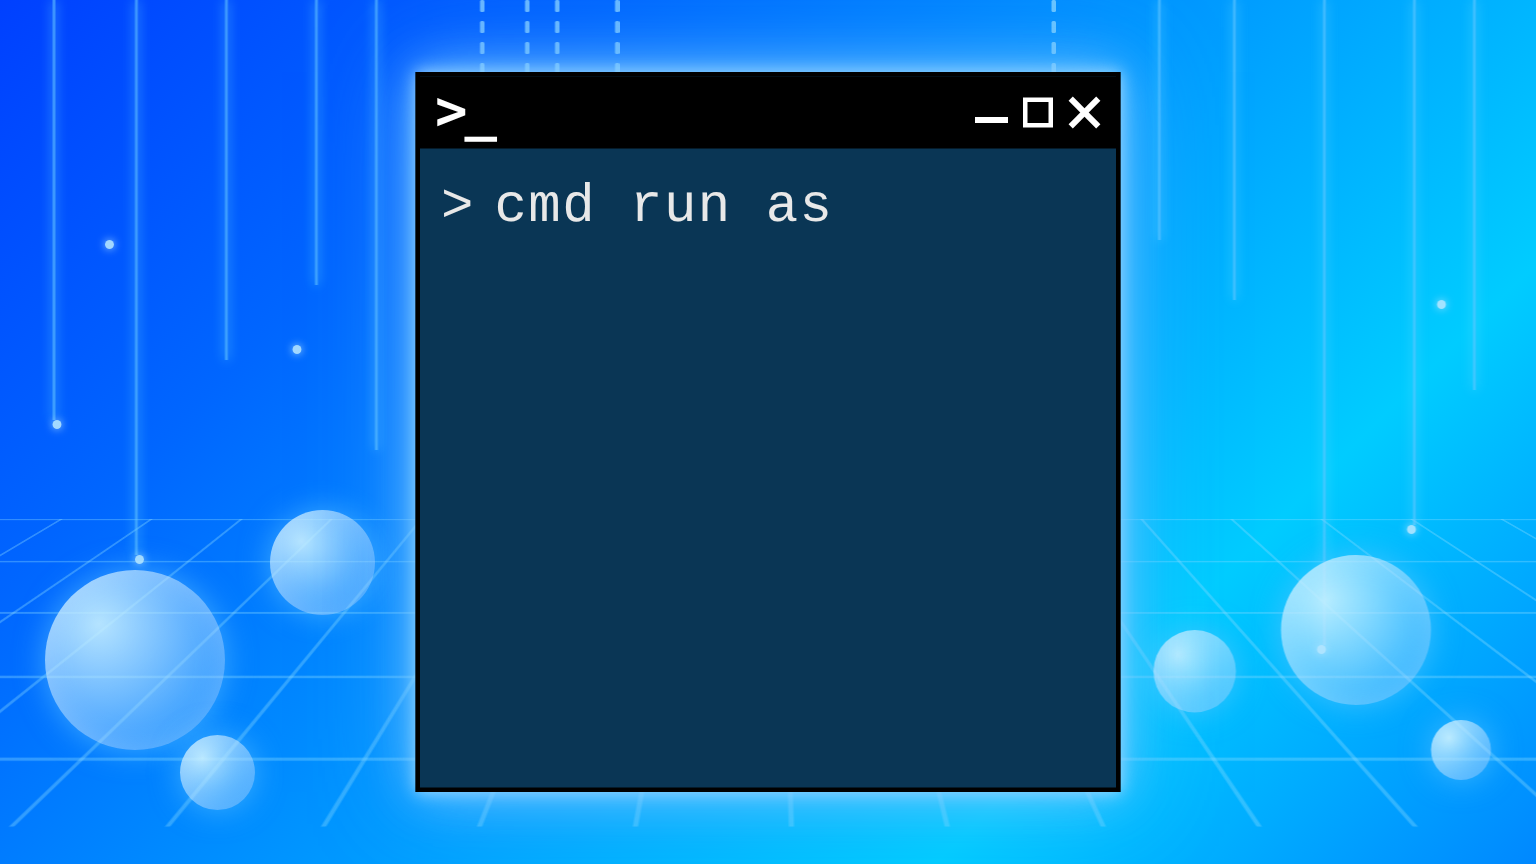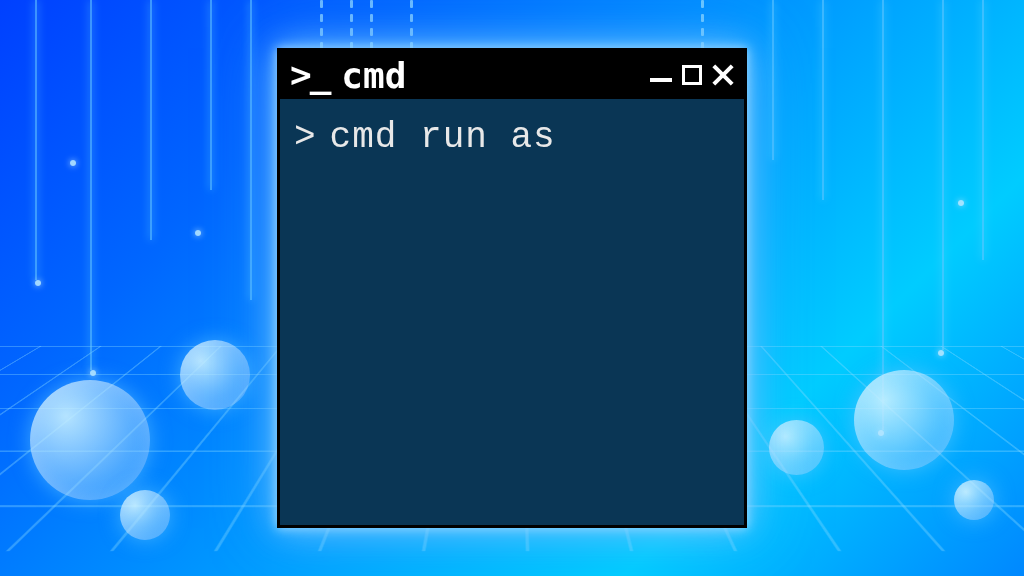--- a/index.html
+++ b/index.html
@@ -261,21 +261,20 @@
   <div class="dot" style="left:195px; top:230px;"></div>
   <div class="dot" style="left:70px; top:160px;"></div>
   <div class="dot" style="right:140px; top:430px;"></div>
   <div class="dot" style="right:80px; top:350px;"></div>
   <div class="dot" style="right:60px; top:200px;"></div>
 </div>
 
 <div class="terminal-window">
   <div class="titlebar">
     <span class="title-icon">&gt;_</span>
-    <span class="title-text">cmd</span>
     <div class="window-controls">
       <div class="ctrl-min"></div>
       <div class="ctrl-max"></div>
       <div class="ctrl-close"></div>
     </div>
   </div>
   <div class="terminal-body">
     <div class="prompt-line">
       <span class="prompt-symbol">&gt;</span>
       <span class="command-text">cmd run as</span>

